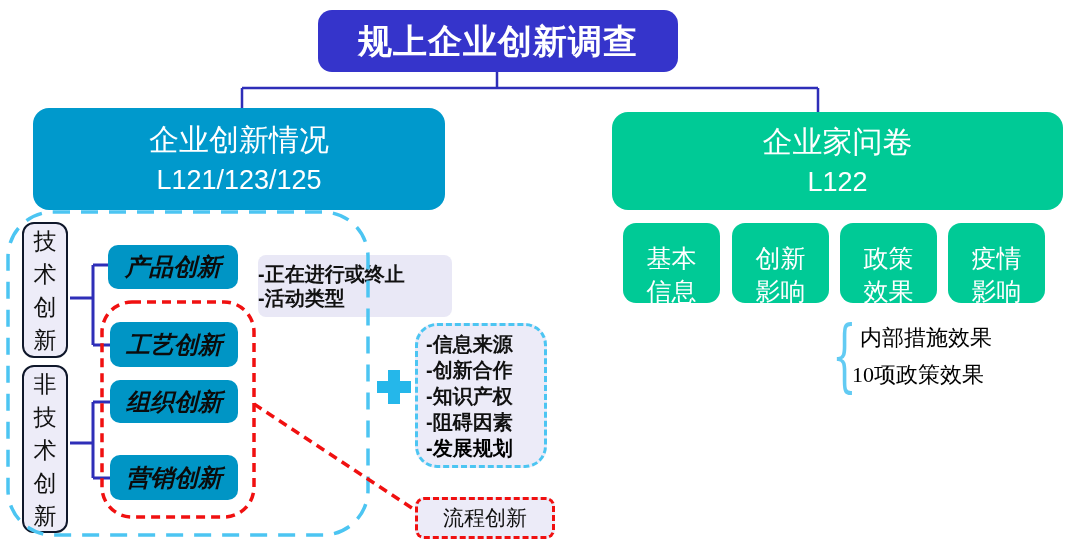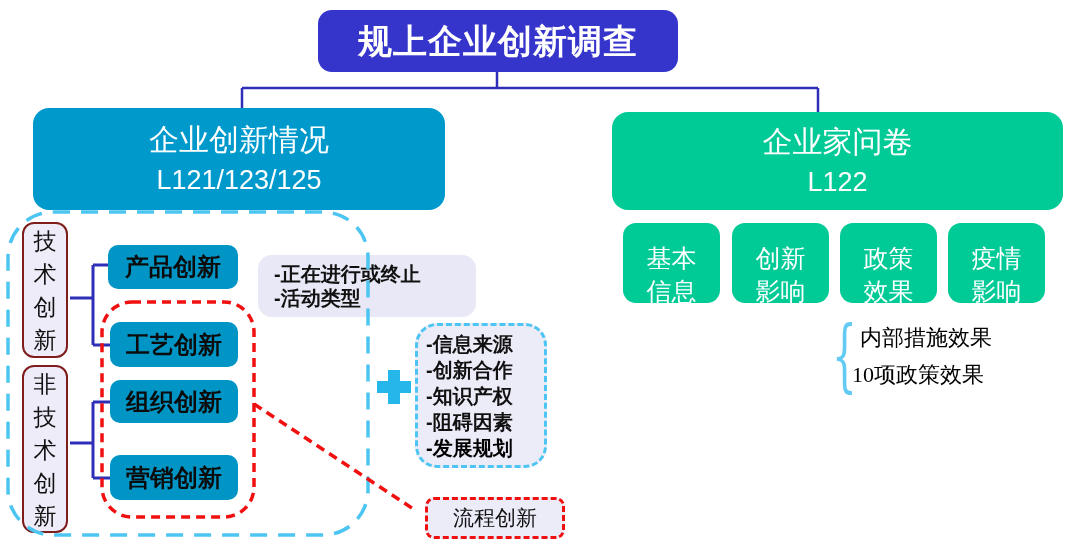--- a/index.html
+++ b/index.html
@@ -18,65 +18,65 @@
 
   
   .hdr{border-radius:16px;color:#fff;text-align:center;z-index:2;}
   .hdr-left{left:33px;top:108px;width:412px;height:102px;background:#0099cc;padding-top:11px;}
   .hdr-right{left:612px;top:112px;width:451px;height:98px;background:#00ca96;padding-top:9px;}
   .hdr .l1{font-size:30px;line-height:42px;}
   .hdr .l2{font-size:27px;line-height:38px;}
 
   
   .vlabel{
-    left:22px;width:46px;background:#edecf8;border:2px solid #7f1d1d;border-radius:12px;
+    left:22px;width:46px;background:#edecf8;border:2px solid #0f172a;border-radius:12px;
     z-index:2;display:flex;justify-content:center;
   }
   .vlabel .vtxt{
     width:26px;font-size:23px;line-height:33px;color:#111;text-align:center;
     word-break:break-all;padding-top:1px;
   }
   .vlabel-tech{top:222px;height:136px;}
   .vlabel-nontech{top:365px;height:168px;}
 
   
   .inno{
     background:#0095c5;border-radius:10px;color:#0b0b0b;font-weight:700;font-size:24px;
-    text-align:center;z-index:2;
+    text-align:center;z-index:2;font-style:italic;
   }
   .inno-0{left:108px;top:245px;width:130px;height:44px;line-height:44px;}
   .inno-1{left:110px;top:322px;width:128px;height:45px;line-height:45px;}
   .inno-2{left:110px;top:380px;width:128px;height:43px;line-height:43px;}
   .inno-3{left:110px;top:455px;width:128px;height:45px;line-height:45px;}
 
   
   .note-box{
-    left:258px;top:255px;width:218px;height:62px;background:#e9e8f6;border-radius:14px;
-    padding:7px 0 0 16px;z-index:1;
+    left:258px;top:255px;width:194px;height:62px;background:#e9e8f6;border-radius:8px;
+    padding:7px 0 0 0;z-index:1;
   }
   .note-box .ln{font-size:20px;font-weight:700;color:#111;line-height:24px;white-space:nowrap;}
 
   
   .plus{left:377px;top:370px;width:34px;height:34px;z-index:2;}
   .plus .h{position:absolute;left:0;top:11px;width:34px;height:12px;background:#25b7ea;}
   .plus .v{position:absolute;left:11px;top:0;width:12px;height:34px;background:#25b7ea;}
 
   
   .info-box{
     left:415px;top:323px;width:132px;height:145px;background:#ecebf8;
     border:3px dashed #4cc5f2;border-radius:22px;padding:5px 0 0 8px;z-index:2;
   }
   .info-box .item{font-size:20px;font-weight:700;color:#111;line-height:26px;white-space:nowrap;}
   .info-box .item.red{color:#000000;}
 
   
   .process-box{
     left:415px;top:497px;width:140px;height:42px;background:#ecebf8;
     border:3px dashed #f01010;border-radius:9px;color:#111;font-size:21px;
-    text-align:center;line-height:35px;z-index:2;margin-left:10px;
+    text-align:center;line-height:35px;z-index:2;
   }
 
   
   .topic{
     top:223px;width:97px;height:80px;background:#00ca96;border-radius:13px;color:#fff;
     z-index:2;display:flex;justify-content:center;align-items:center;
   }
   .topic .t{
     width:2.12em;font-size:25px;line-height:33px;text-align:center;word-break:break-all;margin-top:24px;
   }

